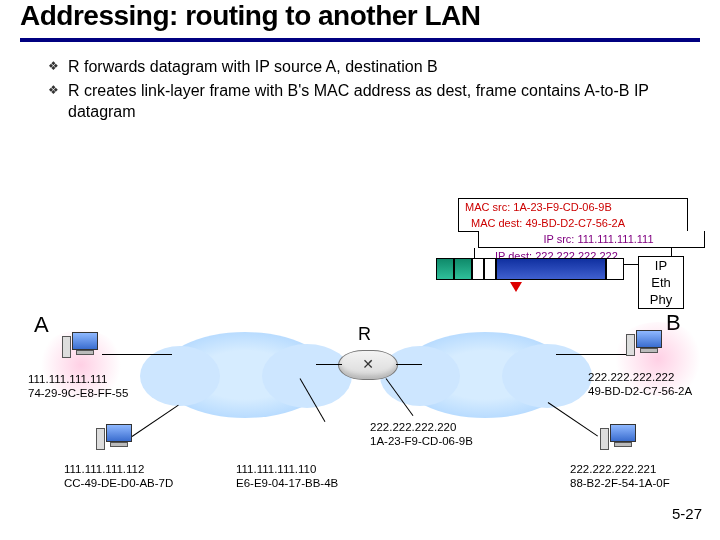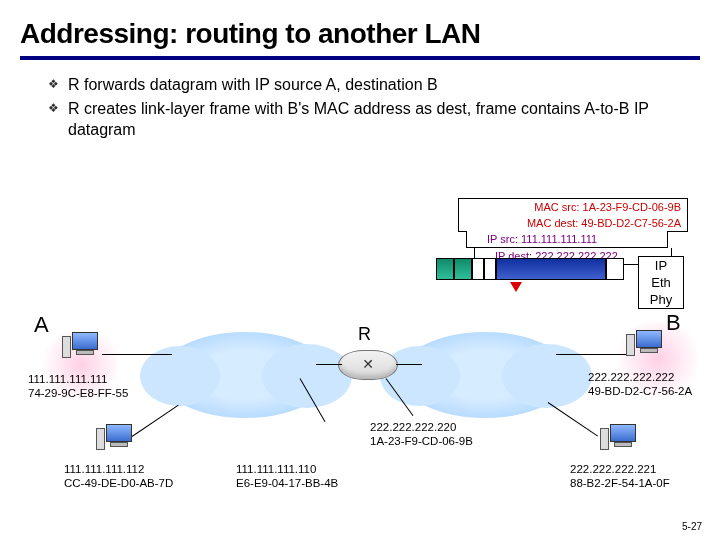--- a/index.html
+++ b/index.html
@@ -1,26 +1,26 @@
 <!DOCTYPE html>
 <html><head>
 <meta charset="utf-8">
 <style>
   * { box-sizing: border-box; margin: 0; padding: 0; }
   body { width: 720px; height: 540px; font-family: Arial, Helvetica, sans-serif; background: #fff; position: relative; overflow: hidden; }
-  .slide { padding: 18px 20px 0 20px; }
+  .slide { padding: 0 20px 0 20px; }
   .title { font-size: 28px; font-weight: bold; letter-spacing: -0.5px; }
   .rule { height: 4px; background: #000080; margin: 6px 0 14px 0; }
   .bullets { margin-left: 28px; font-size: 16px; line-height: 1.35; }
   .bullets li { list-style: none; position: relative; padding-left: 20px; margin-bottom: 2px; }
   .bullets li::before { content: "❖"; position: absolute; left: 0; top: 2px; font-size: 12px; color: #333; }
   .stack { position: absolute; left: 458px; top: 198px; width: 230px; }
   .stack-row { border: 1px solid #000; padding: 2px 6px; font-size: 11px; background: #fff; position: relative; }
   .stack-row + .stack-row { border-top: none; }
-  .maclbl { color: #c00; text-align: right; padding-left: 6px; }
+  .maclbl { color: #c00; text-align: left; padding-left: 6px; }
   .iplbl { color: #800080; text-align: left; padding-left: 20px; }
   .layerbox { position: absolute; left: 638px; top: 256px; width: 46px; border: 1px solid #000; font-size: 13px; text-align: center; background: #fff; }
   .layerbox div { padding: 1px 0; }
   .datagram { position: absolute; left: 436px; top: 258px; width: 198px; height: 22px; }
   .dg-seg { position: absolute; top: 0; height: 22px; border: 1px solid #000; }
   .seg-ip1 { left: 0; width: 18px; background: linear-gradient(#0f8a6a,#2fbf9a); }
   .seg-ip2 { left: 18px; width: 18px; background: linear-gradient(#0f8a6a,#2fbf9a); }
   .seg-eth1 { left: 36px; width: 12px; background: #fff; }
   .seg-eth2 { left: 48px; width: 12px; background: #fff; }
   .seg-body { left: 60px; width: 110px; background: linear-gradient(#1030a0,#4060d0); }
@@ -34,21 +34,21 @@
   .cloud::before { width: 80px; height: 60px; left: -20px; top: 14px; }
   .cloud::after { width: 90px; height: 64px; right: -22px; top: 12px; }
   .router { position: absolute; width: 60px; height: 30px; background: linear-gradient(#f3f3f3,#d8d8d8); border: 1px solid #777; border-radius: 50%/60%; box-shadow: inset 0 -4px 4px rgba(0,0,0,.15); }
   .router-x { position: absolute; left: 50%; top: 50%; transform: translate(-50%,-55%); font-size: 14px; color: #333; }
   .rlabel { position: absolute; font-size: 18px; }
   .pc { position: absolute; width: 40px; height: 34px; }
   .pc .mon { width: 26px; height: 18px; background: linear-gradient(#8fb8ff,#3a6dcf); border: 1px solid #333; position: absolute; left: 10px; top: 0; }
   .pc .base { position: absolute; left: 14px; top: 18px; width: 18px; height: 5px; background: #bbb; border: 1px solid #555; }
   .pc .tower { position: absolute; left: 0; top: 4px; width: 9px; height: 22px; background: #ddd; border: 1px solid #555; }
   .wire { position: absolute; background: #000; height: 1px; }
-  .slidenum { position: absolute; right: 18px; bottom: 8px; font-size: 10px; }
+  .slidenum { position: absolute; right: 18px; bottom: 18px; font-size: 15px; }
   .hl-pink { position: absolute; background: radial-gradient(circle, rgba(255,120,180,.35) 0%, rgba(255,120,180,0) 70%); border-radius: 50%; }
 </style>
 </head>
 <body>
 
 <div class="slide">
   <div class="title">Addressing: routing to another LAN</div>
   <div class="rule"></div>
   <ul class="bullets">
     <li>R forwards datagram with IP source A, destination B</li>
@@ -58,21 +58,21 @@
 
 <div class="stack">
   <div class="stack-row maclbl" style="border-bottom:none;">
     <span>MAC src:</span>
     <span>1A-23-F9-CD-06-9B</span>
   </div>
   <div class="stack-row maclbl" style="border-top:none;padding-left:12px;">
     <span>MAC dest:</span>
     <span>49-BD-D2-C7-56-2A</span>
   </div>
-  <div class="stack-row iplbl" style="margin-top:-1px; width:202px; margin-left:8px;">
+  <div class="stack-row iplbl" style="margin-top:-1px; width:227px; margin-left:20px;text-align:center;">
     <span>IP src:</span>
     <span>111.111.111.111</span>
   </div>
   <div class="stack-row iplbl" style="width:198px; margin-left:16px;">
     <span>IP dest:</span>
     <span>222.222.222.222</span>
   </div>
 </div>
 
 <div class="layerbox">

